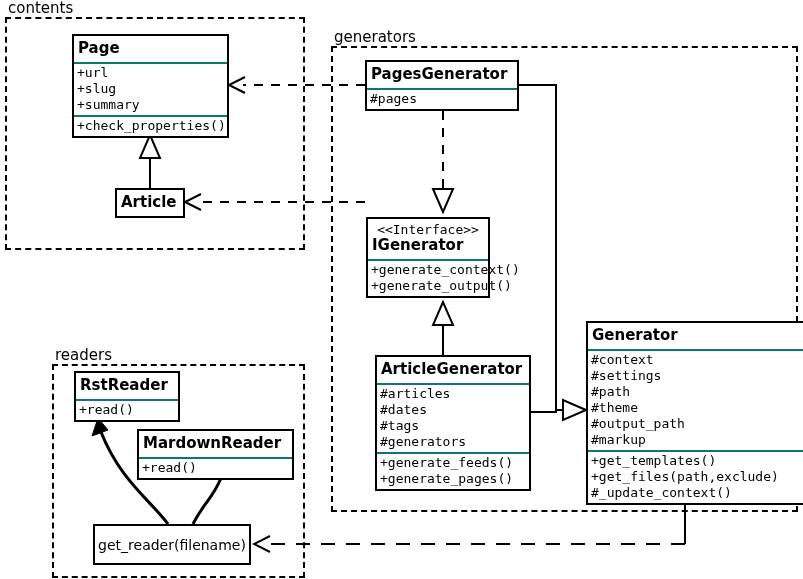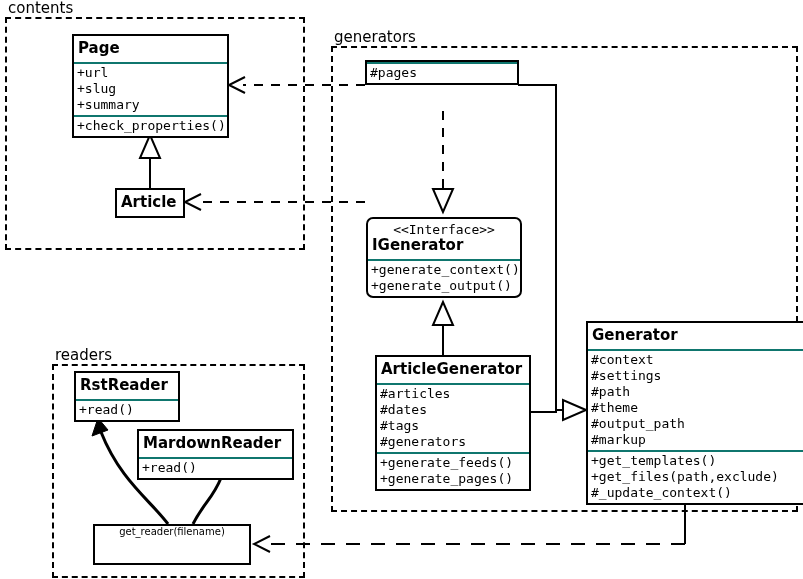--- a/index.html
+++ b/index.html
@@ -80,23 +80,24 @@
   .uml-compart div { white-space: nowrap; }
 
   
   .fnbox {
     position: absolute;
     box-sizing: border-box;
     border: 2px solid #000;
     background: #ffffff;
     z-index: 5;
     display: flex;
+    align-items: center;
     justify-content: center;
     font-family: "DejaVu Sans", sans-serif;
-    font-size: 10px;
+    font-size: 14px;
     color: #000;
   }
 </style>
 </head>
 <body>
 
 <div id="canvas">
 
   <svg id="svg-layer" viewBox="0 0 803 579" xmlns="http://www.w3.org/2000/svg">
     <defs></defs>
@@ -182,26 +183,27 @@
     <div class="uml-compart uml-sep">
       <div>+check_properties()</div>
     </div>
   </div>
 
   <div class="uml" style="left:115px; top:188px; width:70px;">
     <div class="uml-title">Article</div>
   </div>
 
   <div class="uml" style="left:365px; top:60px; width:154px;">
+    <div class="uml-title">PagesGenerator</div>
     <div class="uml-compart uml-sep">
       <div>#pages</div>
     </div>
   </div>
 
-  <div class="uml" style="left:366px; top:217px; width:156px;border-radius:7px;">
+  <div class="uml" style="left:366px; top:217px; width:124px;">
     <div class="uml-stereo">&lt;&lt;Interface&gt;&gt;</div>
     <div class="uml-title" style="padding-top:0px;">IGenerator</div>
     <div class="uml-compart uml-sep">
       <div>+generate_context()</div>
       <div>+generate_output()</div>
     </div>
   </div>
 
   <div class="uml" style="left:375px; top:355px; width:156px;">
     <div class="uml-title">ArticleGenerator</div>

